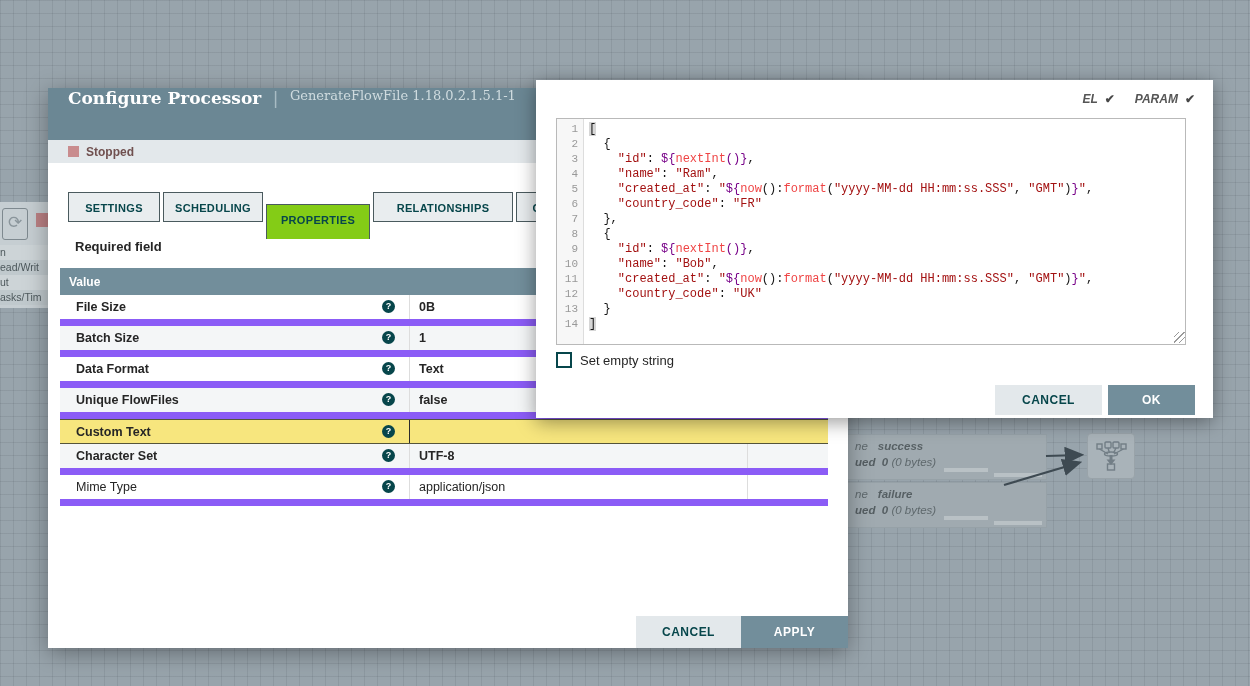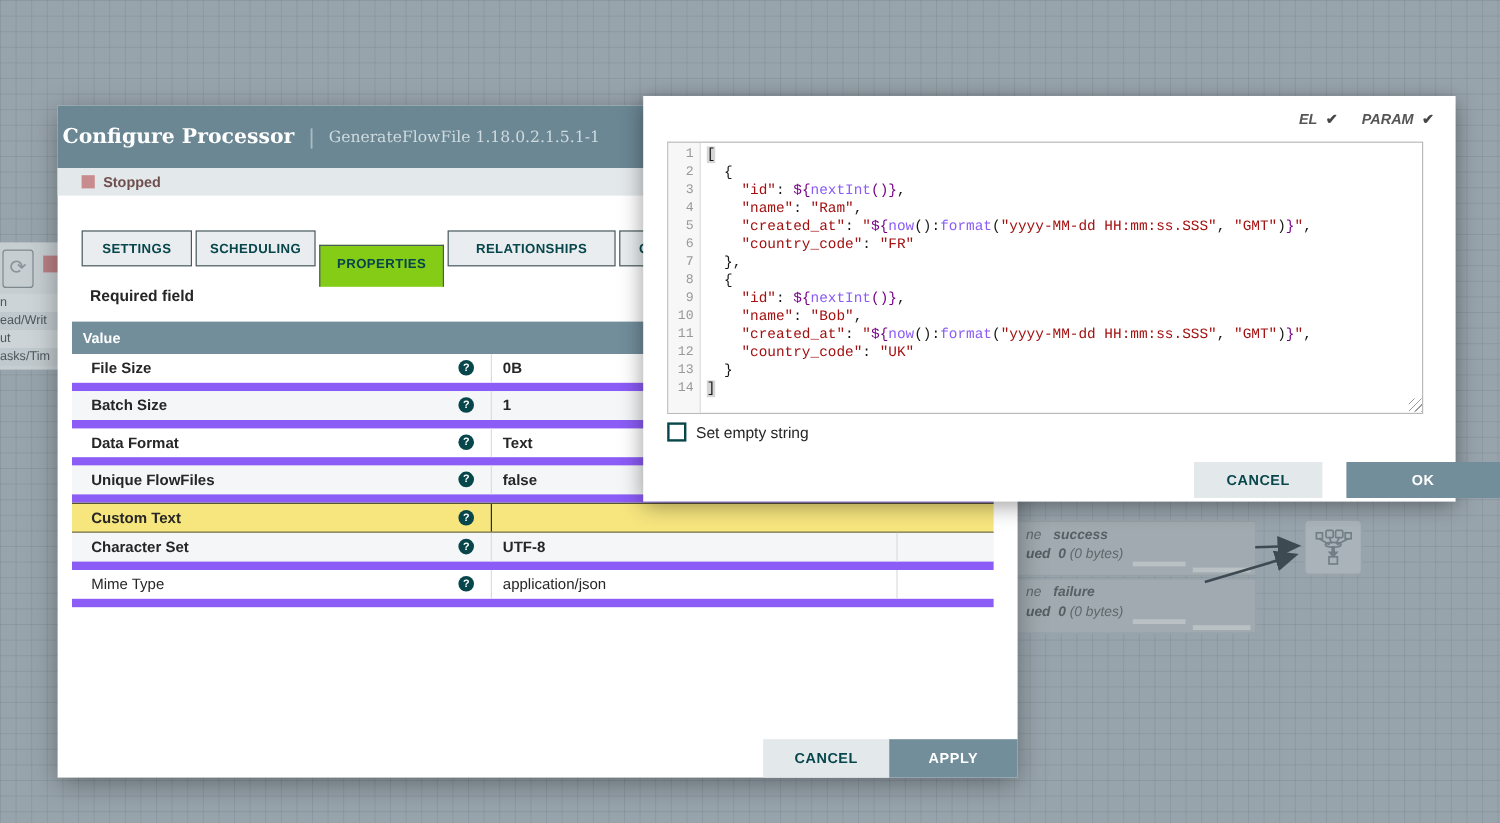--- a/index.html
+++ b/index.html
@@ -37,21 +37,21 @@
   
   .funnel{position:absolute;left:1087px;top:433px;width:46px;height:44px;background:#A9B3B9;
     border:1px solid #99A3A9;border-radius:4px;display:flex;align-items:center;justify-content:center;}
 
   .arrows{position:absolute;left:990px;top:440px;}
 
   
   .dialog{position:absolute;left:48px;top:88px;width:800px;height:560px;background:#FFFFFF;
     box-shadow:0 5px 22px rgba(0,0,0,0.35);z-index:10;}
   .dlg-header{position:absolute;left:0;top:0;width:100%;height:52px;background:#6B8794;
-    display:flex;align-items:center;padding-left:4px;box-sizing:border-box;}
+    display:flex;padding-left:20px;box-sizing:border-box;}
   .dlg-title{font-family:"DejaVu Serif",serif;font-weight:bold;font-size:17px;color:#FFFFFF;}
   .dlg-sep{color:#A8BCC4;font-size:18px;font-weight:300;margin:0 12px;}
   .dlg-subtitle{font-family:"DejaVu Serif",serif;font-size:13px;color:#CFDBDF;}
   .dlg-status{position:absolute;left:0;top:52px;width:100%;height:23px;background:#E3E8EB;
     display:flex;align-items:center;padding-left:20px;box-sizing:border-box;}
   .stop-sq{width:11px;height:11px;background:#C98C8E;margin-right:7px;}
   .status-txt{font-size:12px;font-weight:bold;color:#70504F;}
 
   .tabs{position:absolute;left:20px;top:104px;display:flex;align-items:flex-start;}
   .tab{height:30px;line-height:30px;text-align:center;font-size:11px;font-weight:bold;
@@ -94,31 +94,31 @@
   .badge{display:flex;align-items:center;gap:7px;font-weight:bold;}
   .badge .chk{font-style:normal;font-size:12px;color:#474747;}
 
   .editor{position:absolute;left:20px;top:38px;width:630px;height:227px;border:1px solid #B9B9B9;
     box-sizing:border-box;display:flex;font-family:"Liberation Mono",monospace;font-size:12px;
     background:#FFFFFF;overflow:hidden;}
   .gutter{width:27px;background:#F7F7F7;border-right:1px solid #DDDDDD;padding-top:3px;box-sizing:border-box;}
   .gutter .ln{height:15px;line-height:15px;text-align:right;padding-right:5px;color:#999999;font-size:11px;}
   .code{flex:1;padding:3px 0 0 5px;}
   .code-line{height:15px;line-height:15px;white-space:pre;}
-  .tk-p{color:#151515;} .tk-s{color:#A31111;} .tk-el{color:#770088;} .tk-fn{color:#8b5cf6;}
+  .tk-p{color:#151515;} .tk-s{color:#A31111;} .tk-el{color:#770088;} .tk-fn{color:#ef4444;}
   .tk-hl{color:#151515;background:#D6D6D6;}
   .resize-handle{position:absolute;right:1px;bottom:1px;width:11px;height:11px;
     background:repeating-linear-gradient(135deg,transparent 0 3px,#9a9a9a 3px 4px);}
 
   .empty-row{position:absolute;left:20px;top:272px;display:flex;align-items:center;font-size:13px;}
   .cb{width:12px;height:12px;border:2px solid #07464B;margin-right:8px;display:inline-block;}
   .pop-btn{position:absolute;top:305px;height:30px;border:none;font-size:12px;font-weight:bold;
     font-family:"Liberation Sans",sans-serif;letter-spacing:.04em;cursor:pointer;}
   .pop-cancel{left:459px;width:107px;background:#E3E8EB;color:#07464B;}
-  .pop-ok{left:586px;width:128px;background:#728E9B;color:#FFFFFF;}
+  .pop-ok{left:572px;width:87px;background:#728E9B;color:#FFFFFF;}
 </style>
 </head>
 <body>
 
 <div class="canvas">
 
   <div class="proc-partial">
     <div class="proc-icon-box">⟳</div>
     <div class="proc-stop"></div>
     <div class="proc-rows">

